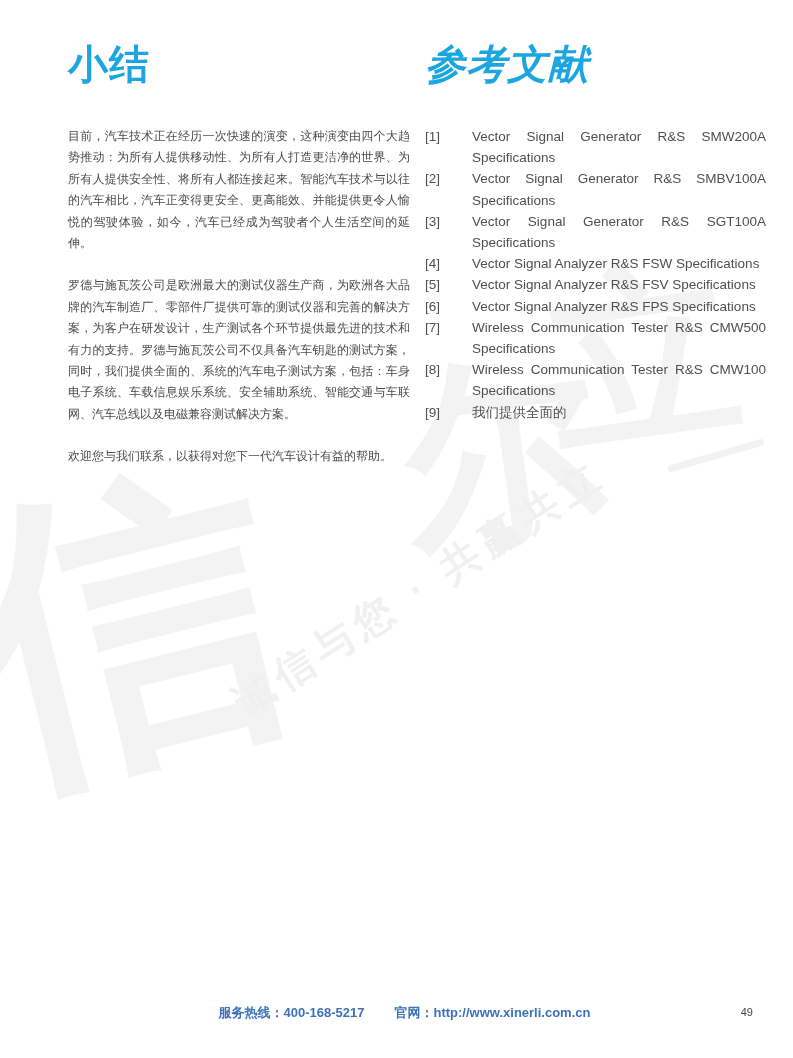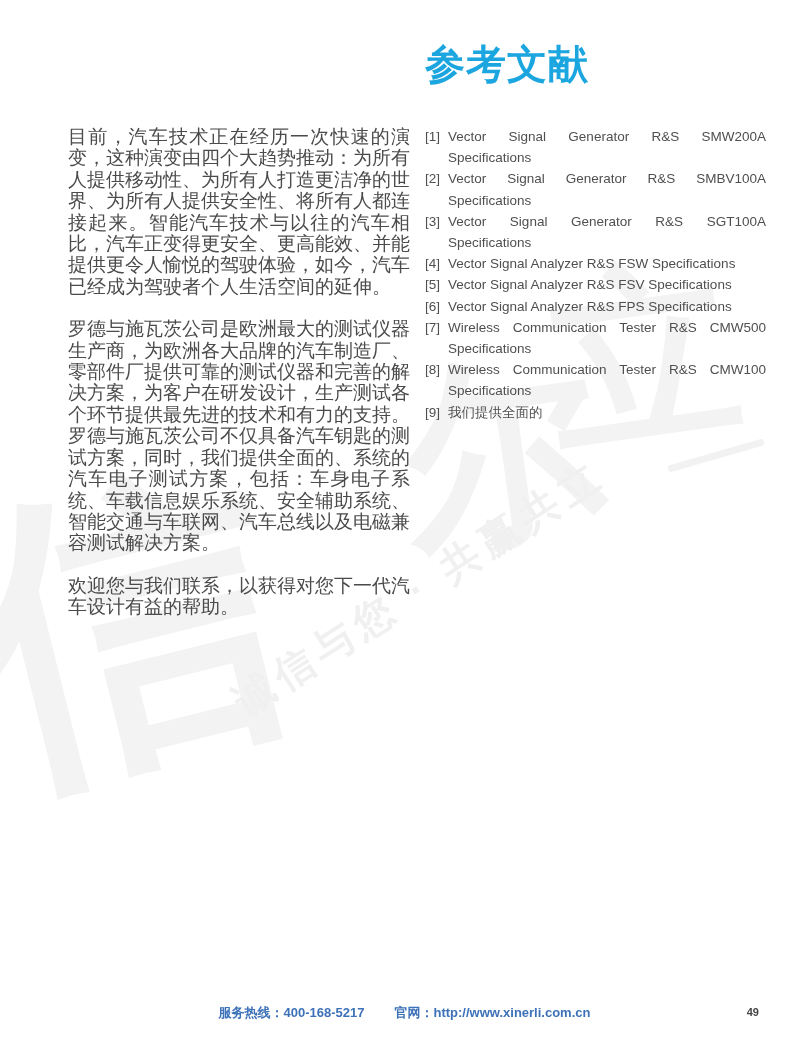--- a/index.html
+++ b/index.html
@@ -54,84 +54,85 @@
   .heading {
     position: absolute;
     top: 42px;
     font-size: 40px;
     font-weight: bold;
     color: #1ca6e0;
     line-height: 1.1;
     letter-spacing: 1px;
   }
   .heading-summary { left: 68px; }
-  .heading-refs    { left: 425px; }
+  .heading-refs    { left: 425px; font-style: italic; }
 
   .summary-col {
     position: absolute;
     left: 68px; top: 126px;
     width: 342px;
-    font-size: 19px;
+    font-size: 12px;
     line-height: 21.4px;
     color: #4b4b4b;
     text-align: justify;
     text-justify: inter-ideograph;
   }
   .summary-col p + p { margin-top: 21px; }
 
   .refs-col {
     position: absolute;
     left: 425px; top: 126px;
     width: 341px;
     font-size: 13.5px;
     line-height: 21.2px;
     color: #4f4f4f;
   }
   .refs-col ul { list-style: none; }
   .ref-item { display: flex; }
   .ref-num { flex: 0 0 23px; }
-  .ref-text { flex: 1; text-align: justify; text-justify: inter-word; }
+  .ref-text { flex: 1; text-align: justify; text-justify: inter-word; margin-left: 24px; }
 
   
   .footer {
     position: absolute;
     left: 16px; right: 0; top: 1004px;
     text-align: center;
     font-size: 13px;
     font-weight: bold;
     color: #3d72b8;
     z-index: 1;
   }
   .footer .site-group { margin-left: 30px; }
   .footer a { color: #3d72b8; text-decoration: none; }
   .page-number {
     position: absolute;
-    right: 34px; top: 1006px;
+    right: 40px; top: 1006px;
     font-size: 11px;
-    font-weight: bold;
+    font-weight: normal;
     color: #454545;
     z-index: 1;
     text-align: right;
   }
 </style>
 </head>
 <body>
 
 <div class="page">
 
   <div class="watermark">
     <div class="wm-char wm-xin">信</div>
     <div class="wm-char wm-er">尔</div>
     <div class="wm-char wm-li">立</div>
     <div class="wm-stroke"></div>
     <div class="wm-tagline">诚信与您 · 共赢共立</div>
   </div>
 
   <div class="content">
 
+    <h1 class="heading heading-summary">小结</h1>
     <h1 class="heading heading-refs">参考文献</h1>
 
     <div class="summary-col">
       <p>目前，汽车技术正在经历一次快速的演变，这种演变由四个大趋势推动：为所有人提供移动性、为所有人打造更洁净的世界、为所有人提供安全性、将所有人都连接起来。智能汽车技术与以往的汽车相比，汽车正变得更安全、更高能效、并能提供更令人愉悦的驾驶体验，如今，汽车已经成为驾驶者个人生活空间的延伸。</p>
       <p>罗德与施瓦茨公司是欧洲最大的测试仪器生产商，为欧洲各大品牌的汽车制造厂、零部件厂提供可靠的测试仪器和完善的解决方案，为客户在研发设计，生产测试各个环节提供最先进的技术和有力的支持。罗德与施瓦茨公司不仅具备汽车钥匙的测试方案，同时，我们提供全面的、系统的汽车电子测试方案，包括：车身电子系统、车载信息娱乐系统、安全辅助系统、智能交通与车联网、汽车总线以及电磁兼容测试解决方案。</p>
       <p>欢迎您与我们联系，以获得对您下一代汽车设计有益的帮助。</p>
     </div>
 
     <div class="refs-col">
       <ul>

